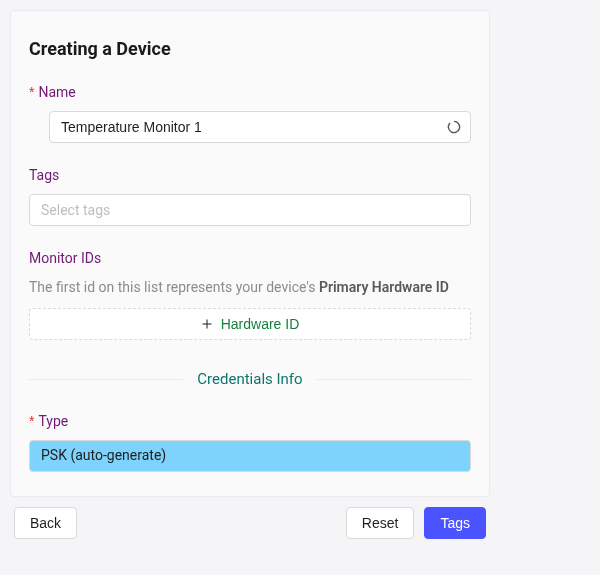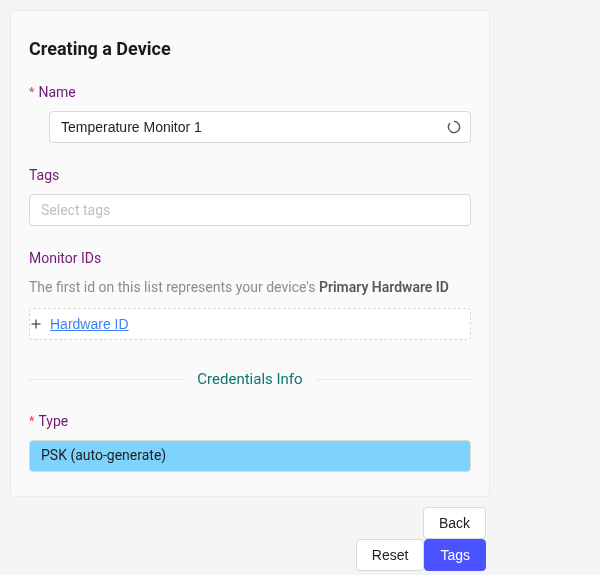--- a/index.html
+++ b/index.html
@@ -89,25 +89,25 @@
     }
     .helper strong { color: #595959; font-weight: 600; }
     .dashed-btn {
       width: 100%;
       height: 32px;
       background: #fff;
       border: 1px dashed #d9d9d9;
       border-radius: 4px;
       display: flex;
       align-items: center;
+      justify-content: center;
       gap: 8px;
       cursor: pointer;
-      color: #3b82f6;
-      font-size: 14px;
-      text-decoration: underline;
+      color: #15803d;
+      font-size: 14px;
     }
     .divider {
       position: relative;
       text-align: center;
       margin: 28px 0 20px 0;
     }
     .divider::before {
       content: "";
       position: absolute;
       left: 0; right: 0; top: 50%;
@@ -137,25 +137,24 @@
     .select .arrow {
       position: absolute;
       right: 10px;
       top: 50%;
       transform: translateY(-50%);
       color: #bfbfbf;
     }
     .actions {
       display: flex;
       justify-content: space-between;
-      align-items: flex-end;
+      align-items: flex-start;
       padding: 0 4px 6px 4px;
-      flex-direction: column;
-    }
-    .actions-right { display: flex; }
+    }
+    .actions-right { display: flex; gap: 10px; }
     .btn {
       height: 32px;
       padding: 0 15px;
       border-radius: 4px;
       font-size: 14px;
       cursor: pointer;
       border: 1px solid #d9d9d9;
       background: #fff;
       color: #1f1f1f;
     }

